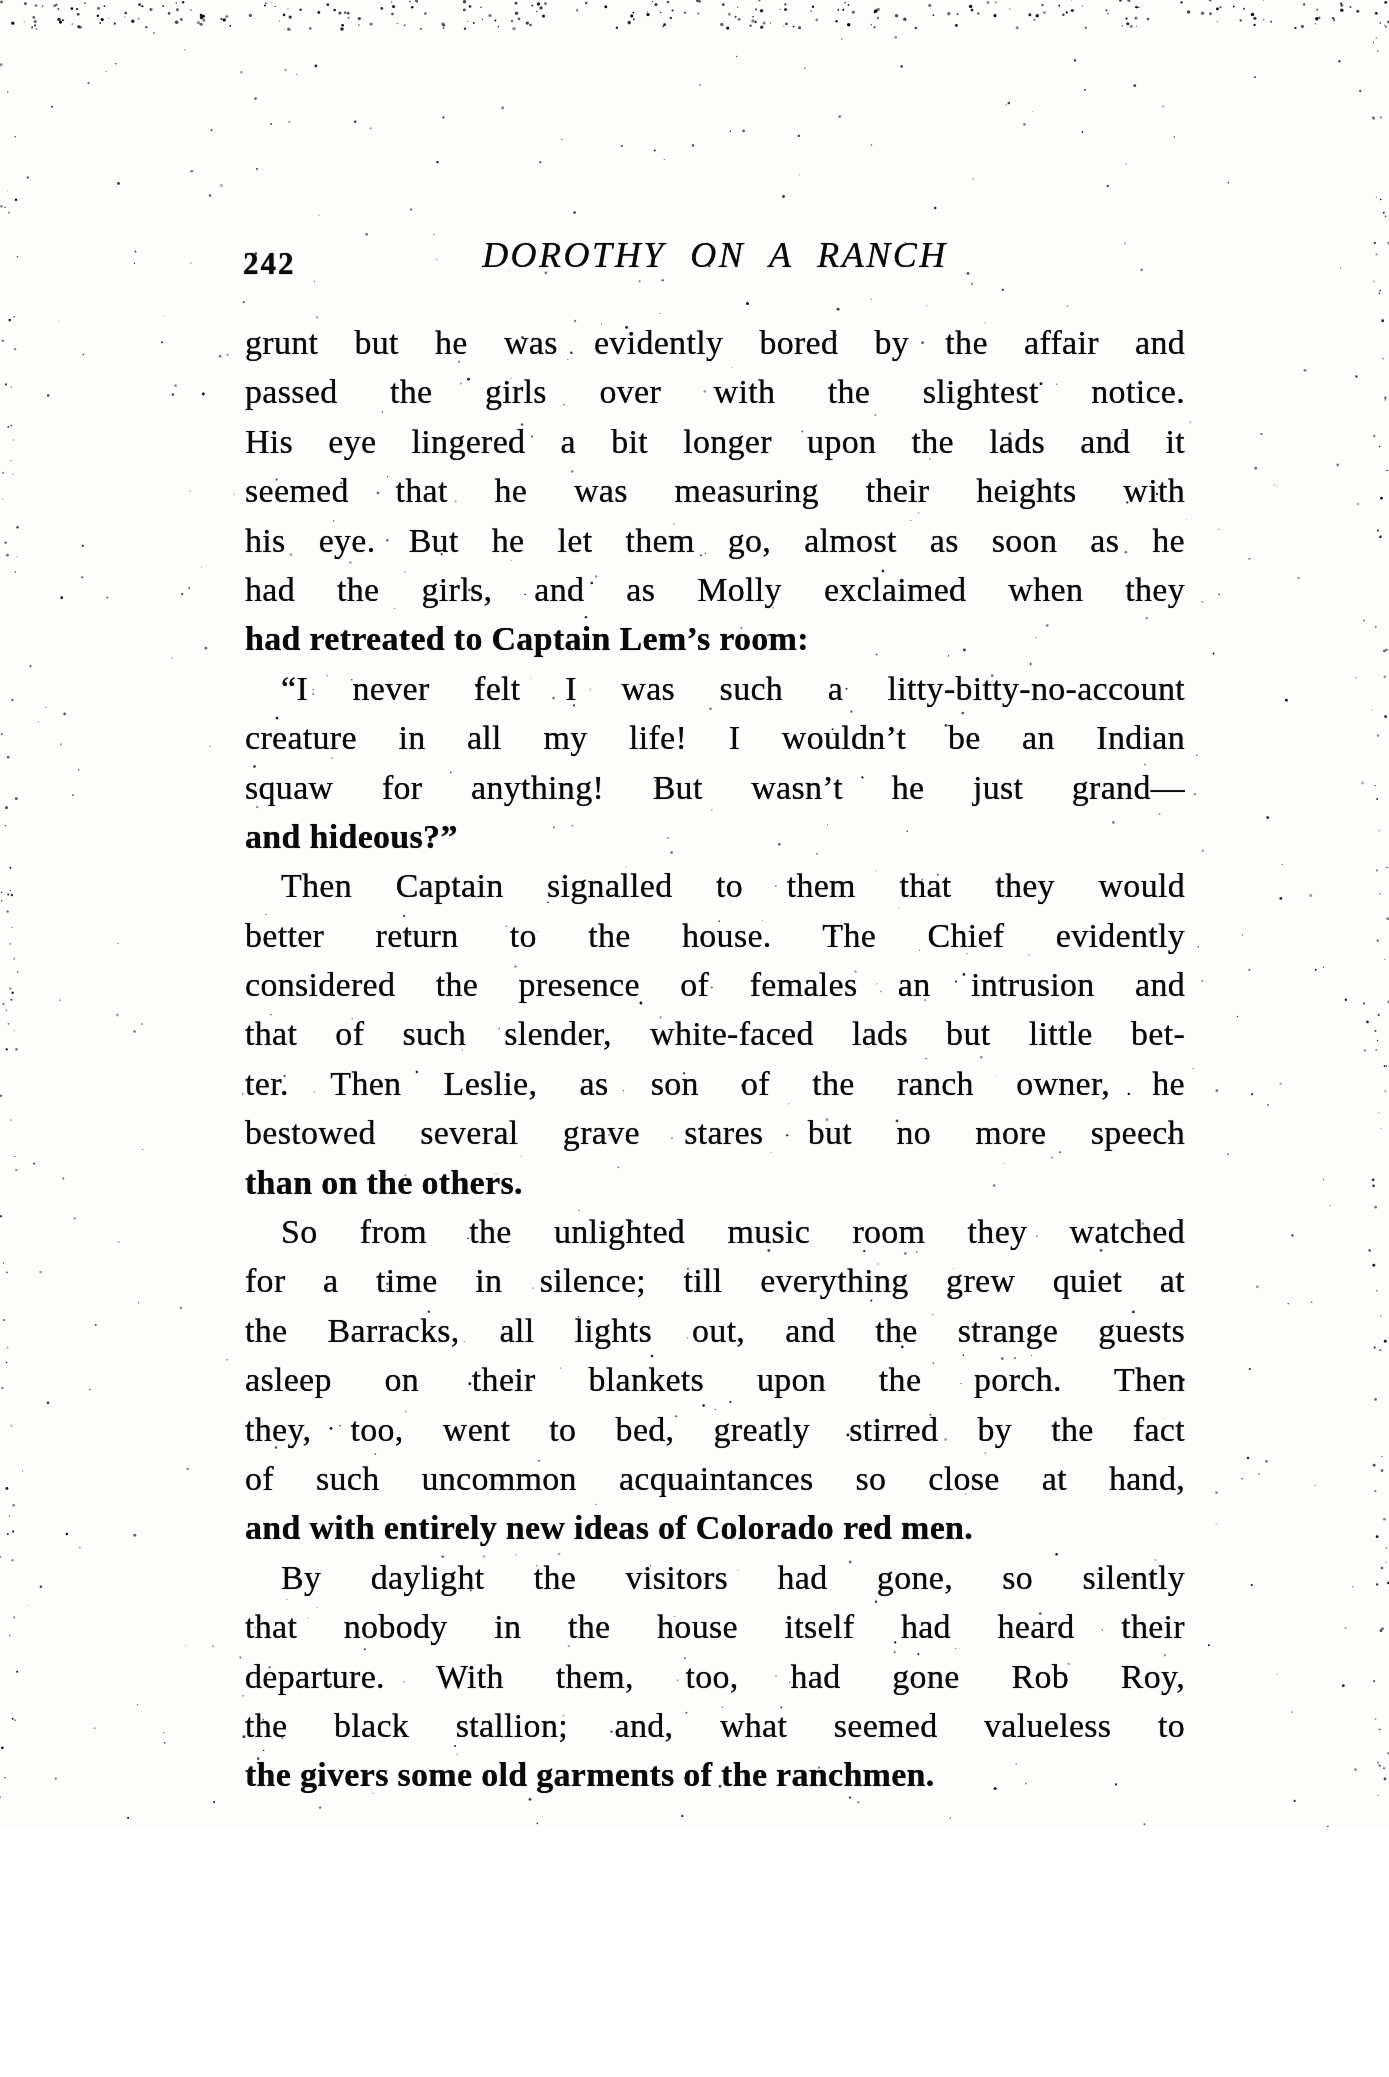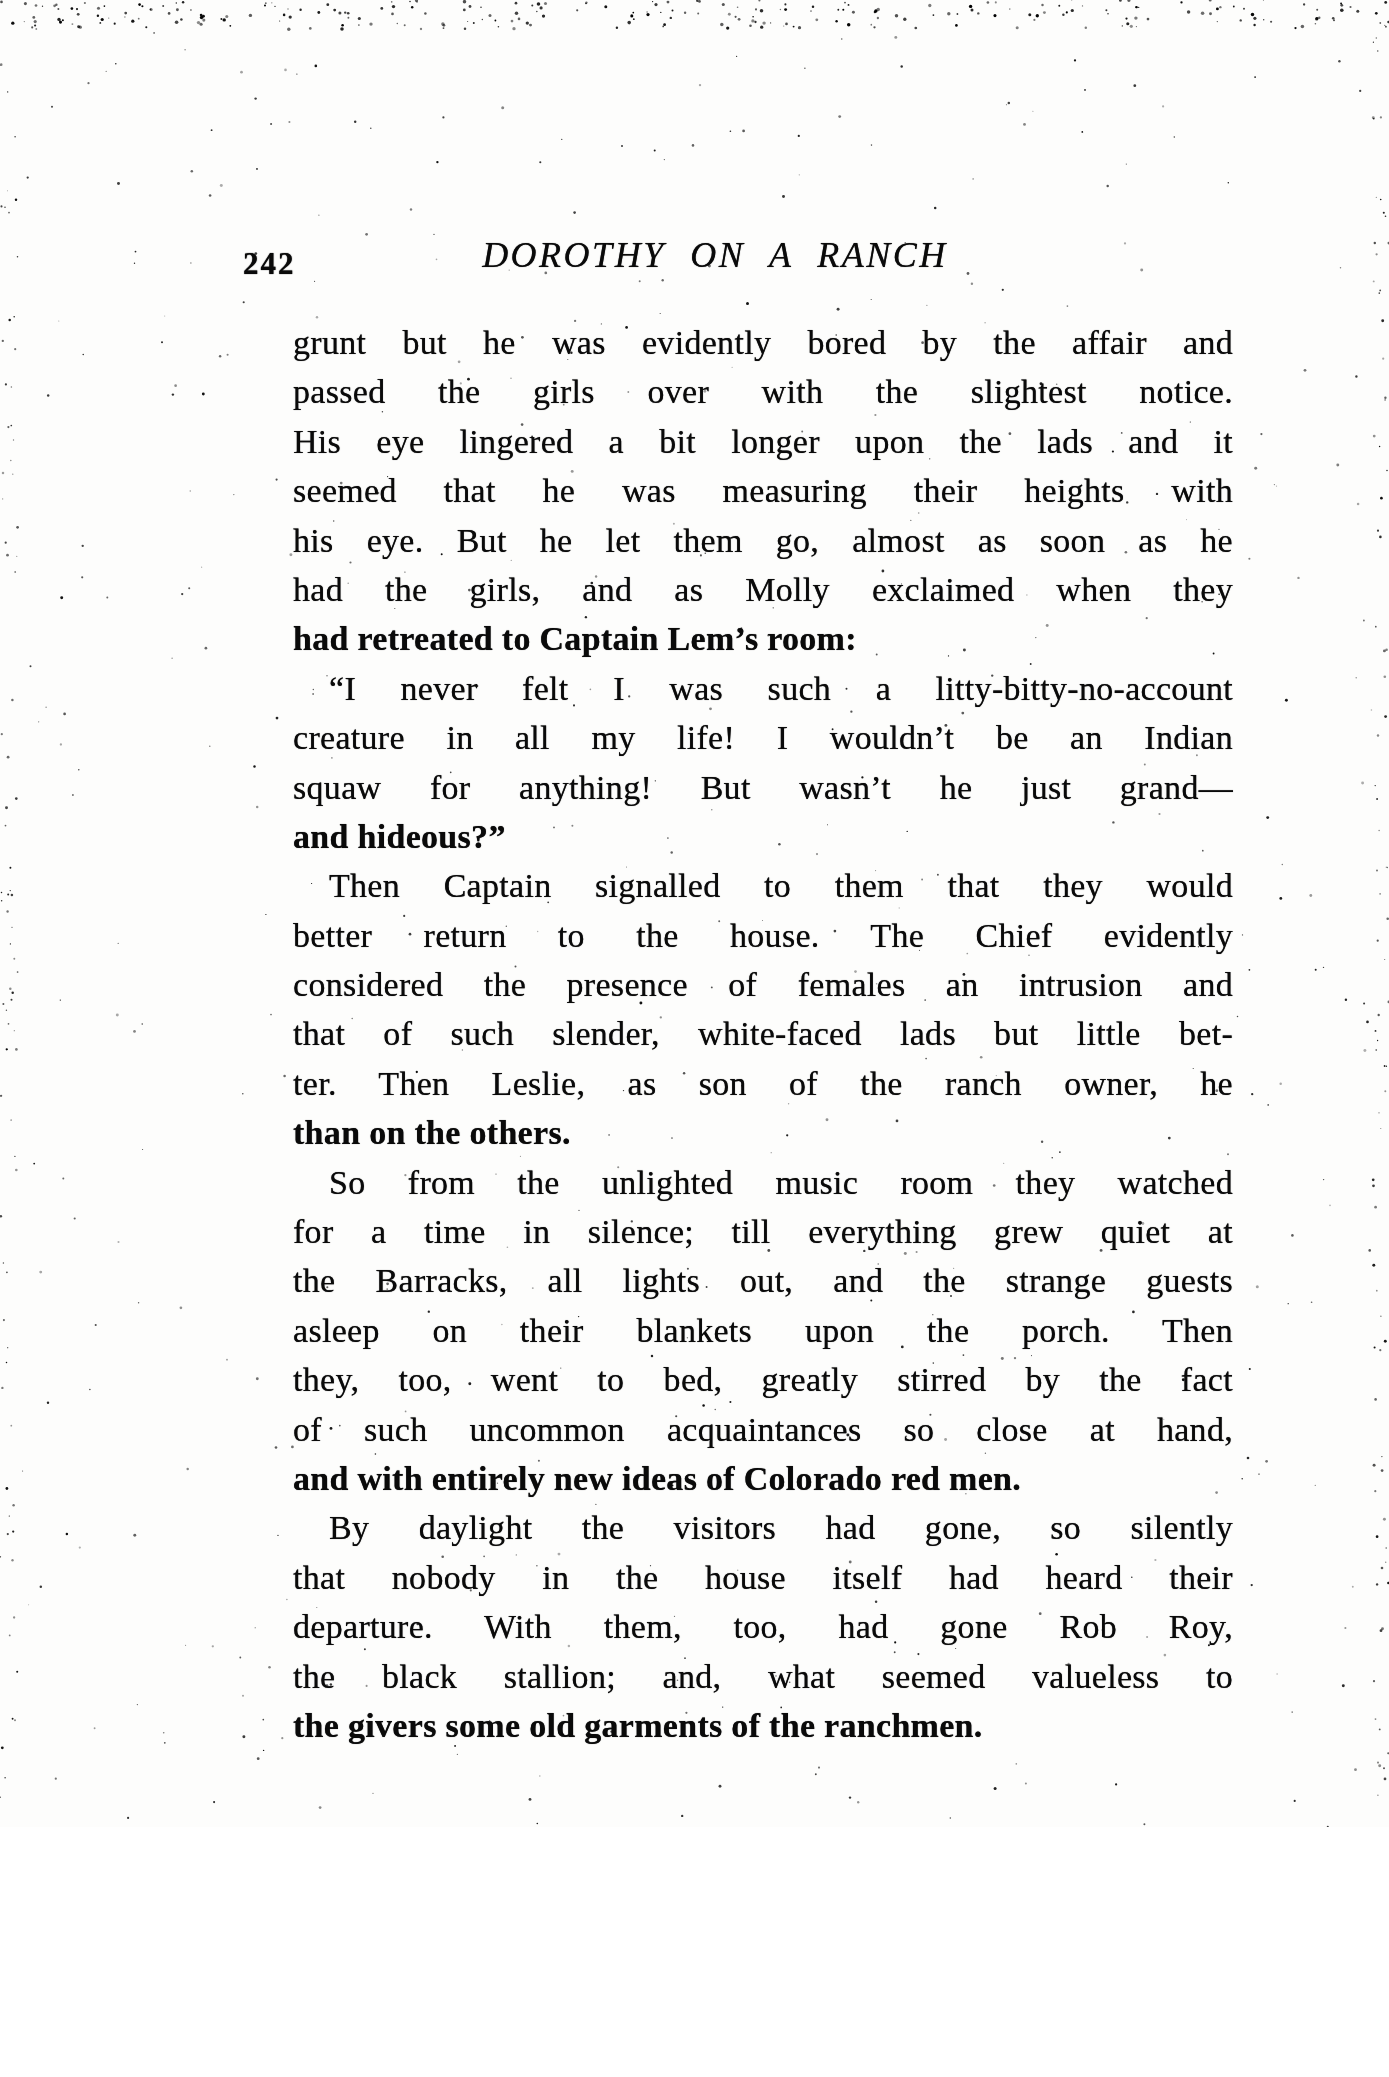--- a/index.html
+++ b/index.html
@@ -40,21 +40,20 @@
     word-spacing:13px;
     text-shadow:0 0 0.8px rgba(0,0,0,0.85);
   }
   .text-block{
     position:absolute;
     left:245px;top:318px;
     width:940px;
     font-size:34px;
     letter-spacing:0.3px;
     text-shadow:0 0 0.75px rgba(10,10,10,0.85);
-    margin-left:48px;
   }
   .paragraph{margin:0;}
   .line{
     height:49.4px;
     line-height:49.4px;
     text-align:justify;
     text-align-last:justify;
     white-space:nowrap;
   }
   .line.last{text-align-last:left;white-space:normal;font-weight:bold;}
@@ -1281,20 +1280,21 @@
         <div class="line">creature in all my life! I wouldn’t be an Indian</div>
         <div class="line">squaw for anything! But wasn’t he just grand—</div>
         <div class="line last">and hideous?”</div>
       </div>
       <div class="paragraph">
         <div class="line indent">Then Captain signalled to them that they would</div>
         <div class="line">better return to the house. The Chief evidently</div>
         <div class="line">considered the presence of females an intrusion and</div>
         <div class="line">that of such slender, white-faced lads but little bet-</div>
         <div class="line">ter. Then Leslie, as son of the ranch owner, he</div>
+        <div class="line">bestowed several grave stares but no more speech</div>
         <div class="line last">than on the others.</div>
       </div>
       <div class="paragraph">
         <div class="line indent">So from the unlighted music room they watched</div>
         <div class="line">for a time in silence; till everything grew quiet at</div>
         <div class="line">the Barracks, all lights out, and the strange guests</div>
         <div class="line">asleep on their blankets upon the porch. Then</div>
         <div class="line">they, too, went to bed, greatly stirred by the fact</div>
         <div class="line">of such uncommon acquaintances so close at hand,</div>
         <div class="line last">and with entirely new ideas of Colorado red men.</div>

